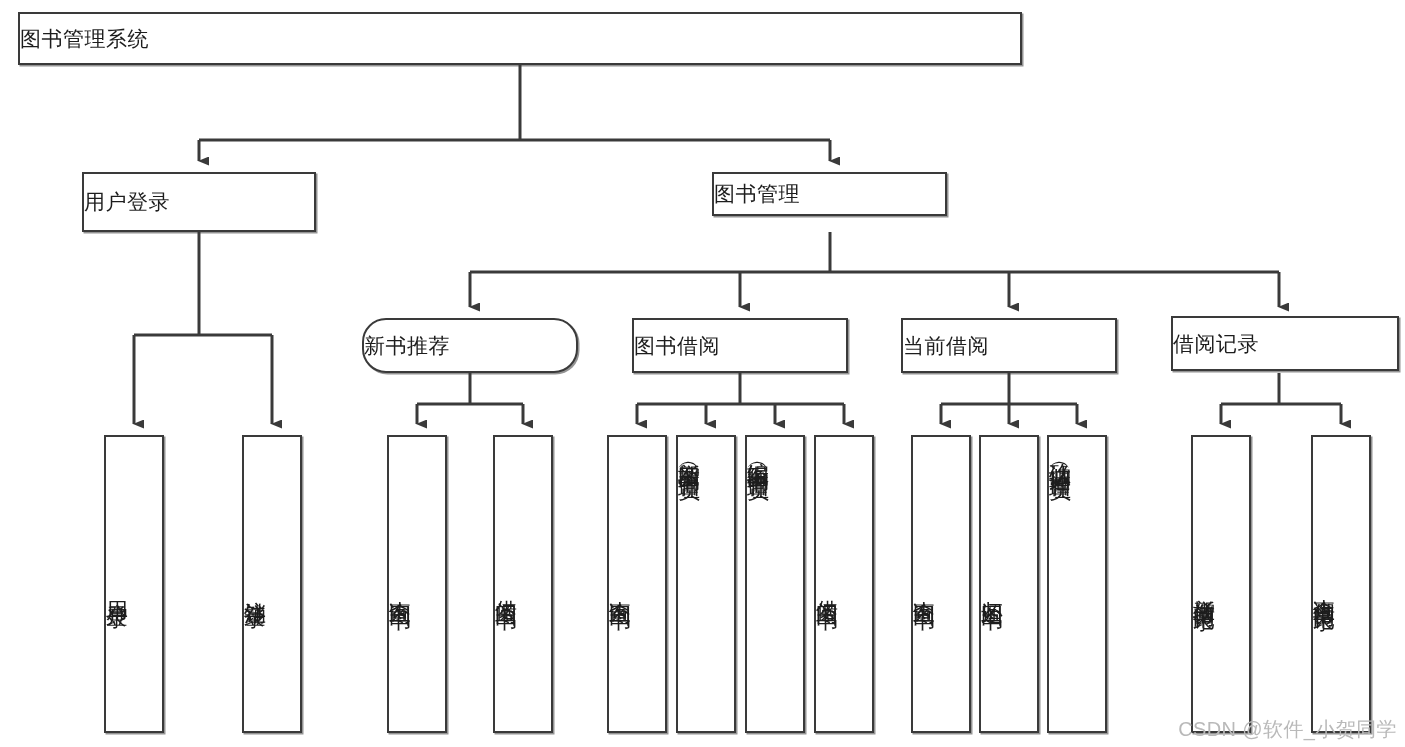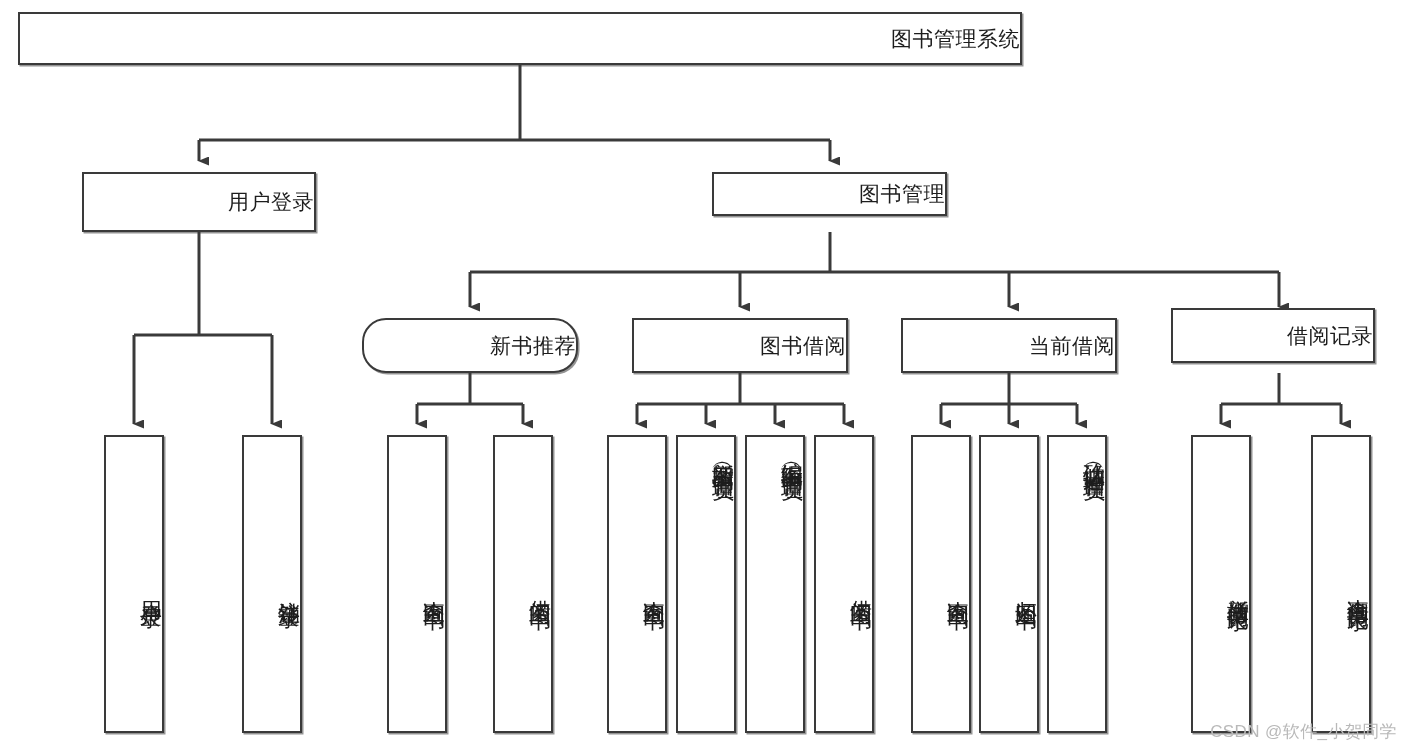--- a/index.html
+++ b/index.html
@@ -25,21 +25,21 @@
     height: 747px;
     pointer-events: none;
   }
   .node {
     position: absolute;
     box-sizing: border-box;
     border: 2px solid #3a3a3a;
     background: #ffffff;
     display: flex;
     align-items: center;
-    justify-content: flex-end;
+    justify-content: flex-start;
     box-shadow: 1.5px 1.5px 0 0 rgba(60,60,60,0.55);
   }
   .node-label {
     color: #1d1d1d;
     font-size: 21px;
     line-height: 1.22;
     letter-spacing: 0.5px;
     white-space: nowrap;
     text-align: center;
   }
@@ -57,21 +57,21 @@
   }
   .node.vertical.center .node-label {
     margin-top: auto;
     margin-bottom: auto;
   }
   .watermark {
     position: absolute;
     right: 8px;
     bottom: 4px;
     color: #b9b9b9;
-    font-size: 17px;
+    font-size: 20px;
     letter-spacing: 0.4px;
     white-space: nowrap;
   }
 </style>
 </head>
 <body>
 
 <div id="diagram-root">
 
   <svg class="edges" viewBox="0 0 1405 747">
@@ -137,21 +137,21 @@
 
   <div class="node" style="left:362px; top:318px; width:216px; height:55px;border-radius:24px;">
     <span class="node-label">新书推荐</span>
   </div>
   <div class="node" style="left:632px; top:318px; width:216px; height:55px;">
     <span class="node-label">图书借阅</span>
   </div>
   <div class="node" style="left:901px; top:318px; width:216px; height:55px;">
     <span class="node-label">当前借阅</span>
   </div>
-  <div class="node" style="left:1171px; top:308px; width:204px; height:55px;padding-left:40px;">
+  <div class="node" style="left:1171px; top:316px; width:228px; height:55px;">
     <span class="node-label">借阅记录</span>
   </div>
 
   <div class="node vertical center" style="left:104px; top:435px; width:60px; height:298px;">
     <span class="node-label">用户登录</span>
   </div>
   <div class="node vertical center" style="left:242px; top:435px; width:60px; height:298px;">
     <span class="node-label">注销登录</span>
   </div>
 

